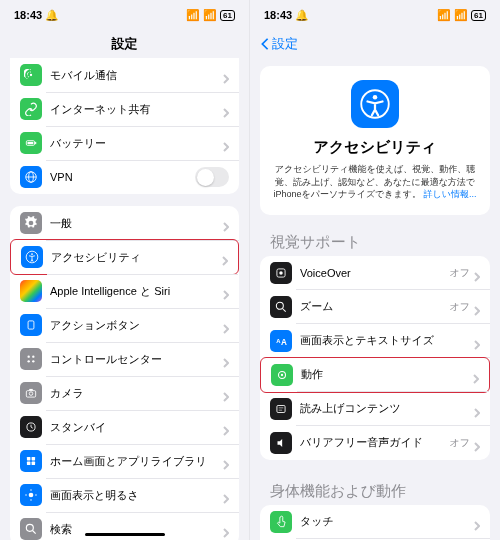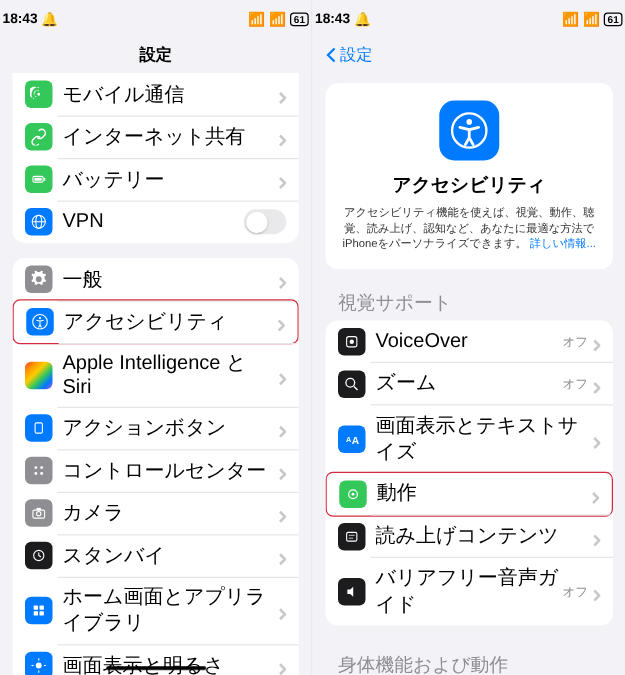--- a/index.html
+++ b/index.html
@@ -1,39 +1,39 @@
 <!DOCTYPE html>
 <html><head>
 <meta charset="utf-8">
 <style>
 * { margin: 0; padding: 0; box-sizing: border-box; font-family: -apple-system, "Hiragino Sans", sans-serif; }
 body { background: #fff; width: 500px; height: 540px; overflow: hidden; display: flex; }
 .phone { width: 250px; height: 540px; background: #f2f2f7; display: flex; flex-direction: column; overflow: hidden; position: relative; }
 .phone-left { border-right: 1px solid #e5e5ea; }
-.status-bar { height: 30px; display: flex; justify-content: space-between; align-items: center; padding: 0 2px; font-size: 11px; font-weight: 600; background: #f2f2f7; }
+.status-bar { height: 30px; display: flex; justify-content: space-between; align-items: center; padding: 0 14px; font-size: 11px; font-weight: 600; background: #f2f2f7; }
 .status-left, .status-right { display: flex; align-items: center; gap: 3px; }
 .nav-bar { height: 28px; display: flex; align-items: center; padding: 0 10px; background: #f2f2f7; position: relative; }
 .nav-title-center { position: absolute; left: 0; right: 0; text-align: center; font-size: 13px; font-weight: 600; pointer-events: none; }
 .nav-back { display: flex; align-items: center; color: #007aff; font-size: 13px; gap: 2px; z-index: 1; }
 .nav-back svg { width: 10px; height: 14px; }
 .content { flex: 1; overflow-y: auto; }
 .hero-card { background: #fff; margin: 8px 10px; border-radius: 10px; padding: 14px 12px; text-align: center; }
 .hero-icon { width: 48px; height: 48px; margin: 0 auto 10px; background: #007aff; border-radius: 12px; display: flex; align-items: center; justify-content: center; }
 .hero-icon svg { width: 30px; height: 30px; fill: #fff; }
 .hero-title { font-size: 15px; font-weight: 700; margin-bottom: 6px; }
 .hero-desc { font-size: 9px; color: #333; line-height: 1.4; }
 .hero-link { color: #007aff; }
 .section-header { font-size: 15px; color: #8e8e93; padding: 10px 20px 4px; }
 .list { background: #fff; margin: 0 10px 12px; border-radius: 10px; overflow: hidden; }
 .list-nogap { margin: 0 10px; border-radius: 10px; overflow: hidden; }
 .row { display: flex; align-items: center; padding: 6px 10px; min-height: 31px; position: relative; }
 .row:not(:last-child)::after { content: ""; position: absolute; left: 36px; right: 0; bottom: 0; height: 0.5px; background: #e5e5ea; }
 .row-icon { width: 22px; height: 22px; border-radius: 5px; margin-right: 8px; display: flex; align-items: center; justify-content: center; flex-shrink: 0; }
 .row-icon svg { width: 14px; height: 14px; fill: #fff; }
-.row-label { flex: 1; font-size: 16px; }
+.row-label { flex: 1; font-size: 11px; }
 .row-value { font-size: 10px; color: #8e8e93; margin-right: 4px; }
 .chevron { width: 6px; height: 10px; flex-shrink: 0; }
 .chevron svg { width: 100%; height: 100%; stroke: #c7c7cc; stroke-width: 2; fill: none; }
 .toggle { width: 34px; height: 20px; background: #e9e9eb; border-radius: 10px; position: relative; }
 .toggle::after { content: ""; position: absolute; width: 17px; height: 17px; background: #fff; border-radius: 50%; top: 1.5px; left: 1.5px; box-shadow: 0 1px 2px rgba(0,0,0,0.2); }
 .highlight { border: 1.5px solid #d42c3e; border-radius: 6px; margin: -1px 0; position: relative; z-index: 2; }
 .ic-green { background: #34c759; }
 .ic-blue { background: #007aff; }
 .ic-gray { background: #8e8e93; }
 .ic-black { background: #1c1c1e; }

